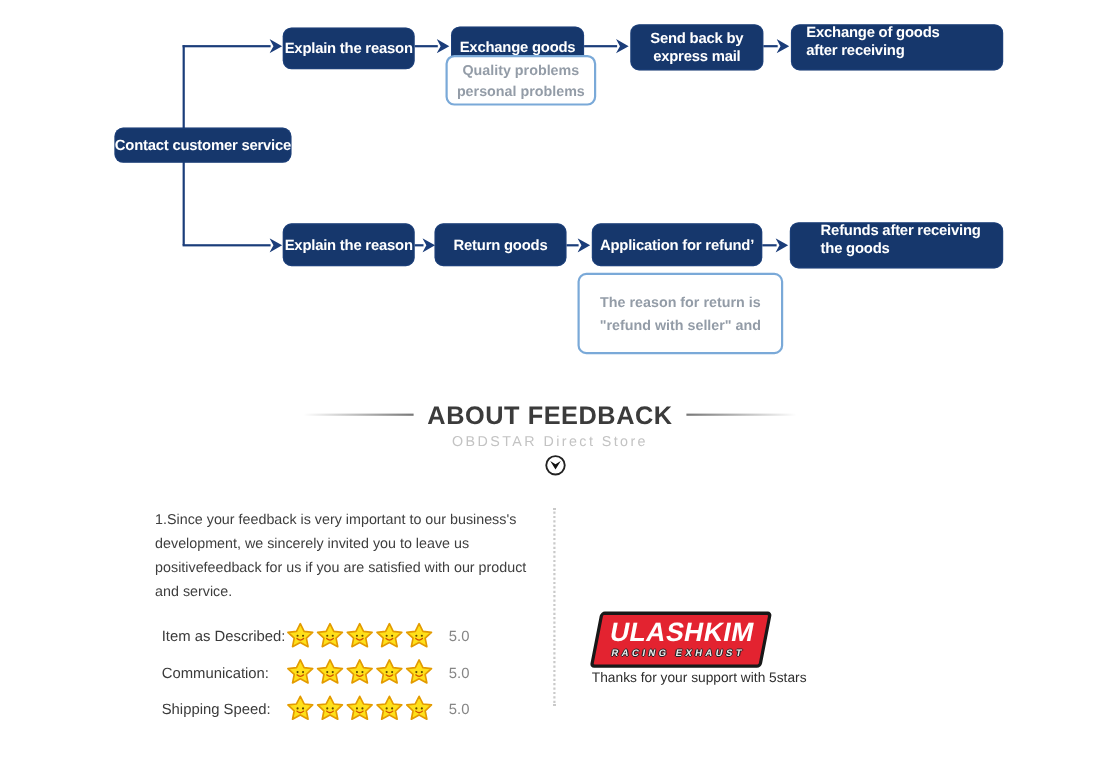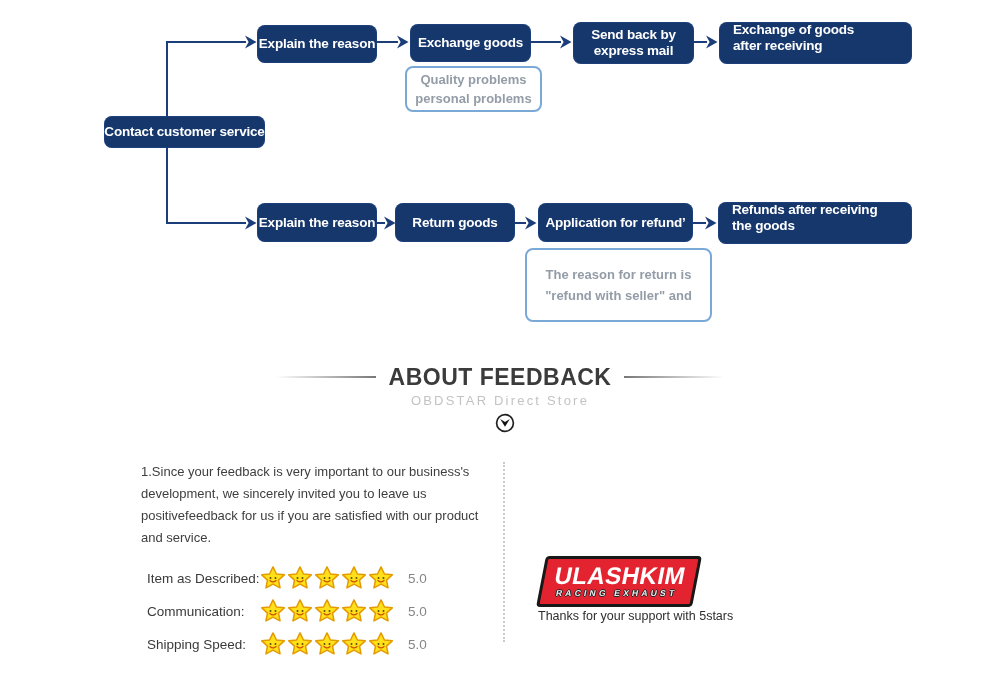--- a/index.html
+++ b/index.html
@@ -127,26 +127,26 @@
       <span class="ln">Exchange of goods</span>
       <span class="ln">after receiving</span>
     </div>
 
     <div class="fcbox" style="left:257px;top:203px;width:120px;height:39px;">Explain the reason</div>
 
     <div class="fcbox" style="left:395px;top:203px;width:120px;height:39px;">Return goods</div>
 
     <div class="fcbox" style="left:538px;top:203px;width:155px;height:39px;">Application for refund’</div>
 
-    <div class="fcbox left" style="left:718px;top:202px;width:194px;height:42px;padding-left:14px;box-sizing:border-box;flex-direction:column;align-items:flex-start;">
+    <div class="fcbox left" style="left:718px;top:202px;width:194px;height:42px;padding-left:28px;box-sizing:border-box;flex-direction:column;align-items:flex-start;">
       <span class="ln">Refunds after receiving</span>
       <span class="ln">the goods</span>
     </div>
 
-    <div class="note" style="left:405px;top:66px;width:133px;height:42px;line-height:19px;">
+    <div class="note" style="left:405px;top:50px;width:133px;height:42px;line-height:19px;">
       <span class="ln">Quality problems</span>
       <span class="ln">personal problems</span>
     </div>
 
     <div class="note" style="left:525px;top:248px;width:183px;height:70px;line-height:21px;">
       <span class="ln">The reason for return is</span>
       <span class="ln">"refund with seller" and</span>
     </div>
   </div>
 

